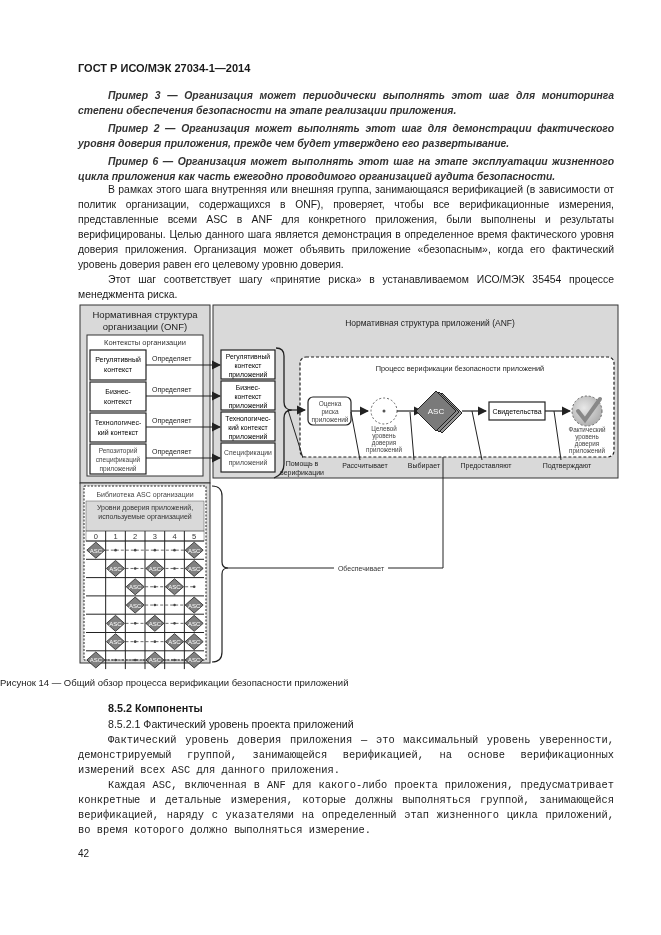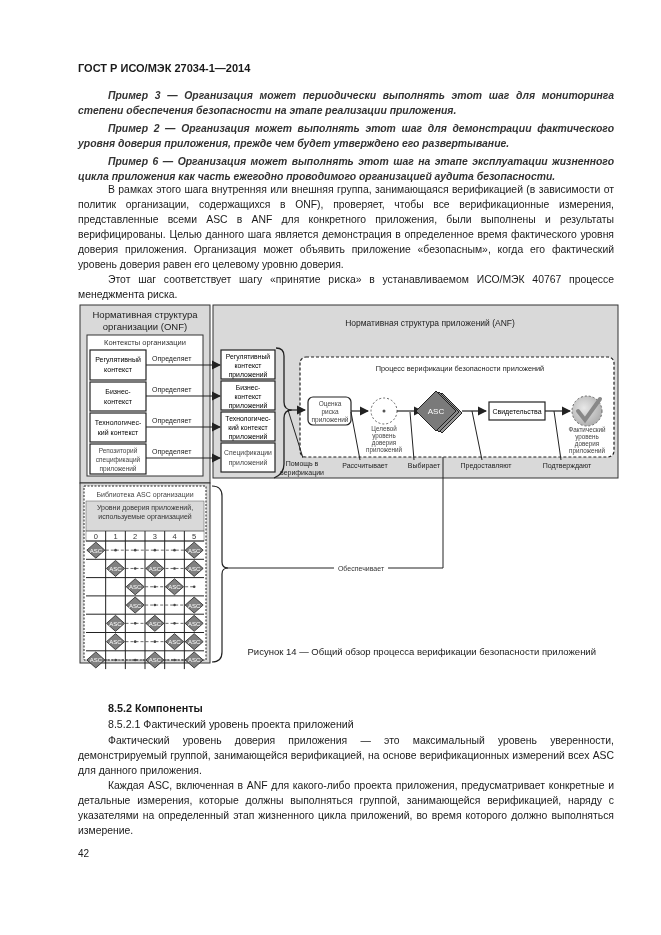--- a/index.html
+++ b/index.html
@@ -3,40 +3,40 @@
 <meta charset="utf-8">
 <style>
   html, body { margin:0; padding:0; background:#ffffff; }
   body { width:661px; height:935px; position:relative; overflow:hidden;
          font-family:"Liberation Sans", sans-serif; color:#1a1a1a; }
   .header { position:absolute; left:78px; top:62px; font-size:11px; font-weight:bold; }
   .para { position:absolute; left:78px; width:536px; font-size:10.4px; line-height:15px;
           text-align:justify; }
   .para p { margin:0; text-indent:30px; }
   .note p { font-style:italic; font-weight:bold; color:#333; margin:0 0 4px 0; text-indent:30px; line-height:14.5px; }
-  .caption { position:absolute; left:0; width:596px; top:646px; text-align:right; font-size:9.5px; }
+  .caption { position:absolute; left:0; width:596px; top:677px; text-align:left; font-size:9.5px; }
   .h2 { position:absolute; left:108px; top:702px; font-size:10.8px; font-weight:bold; }
   .h3 { position:absolute; left:108px; top:718px; font-size:10.6px; }
   .pagenum { position:absolute; left:78px; top:848px; font-size:10px; }
   svg text { font-family:"Liberation Sans", sans-serif; }
 </style>
 </head>
 <body>
 
 <div class="header">ГОСТ Р ИСО/МЭК 27034-1—2014</div>
 
 <div class="para note" style="top:89px;">
   <p>Пример 3 — Организация может периодически выполнять этот шаг для мониторинга степени обеспечения безопасности на этапе реализации приложения.</p>
   <p>Пример 2 — Организация может выполнять этот шаг для демонстрации фактического уровня доверия приложения, прежде чем будет утверждено его развертывание.</p>
   <p>Пример 6 — Организация может выполнять этот шаг на этапе эксплуатации жизненного цикла приложения как часть ежегодно проводимого организацией аудита безопасности.</p>
 </div>
 
 <div class="para" style="top:182px;">
   <p>В рамках этого шага внутренняя или внешняя группа, занимающаяся верификацией (в зависимости от политик организации, содержащихся в ONF), проверяет, чтобы все верификационные измерения, представленные всеми ASC в ANF для конкретного приложения, были выполнены и результаты верифицированы. Целью данного шага является демонстрация в определенное время фактического уровня доверия приложения. Организация может объявить приложение «безопасным», когда его фактический уровень доверия равен его целевому уровню доверия.</p>
-  <p>Этот шаг соответствует шагу «принятие риска» в устанавливаемом ИСО/МЭК 40767 процессе менеджмента риска.</p>
+  <p>Этот шаг соответствует шагу «принятие риска» в устанавливаемом ИСО/МЭК 35454 процессе менеджмента риска.</p>
 </div>
 
 <svg style="position:absolute;left:0;top:0;" width="661" height="935" viewBox="0 0 661 935">
   <defs>
     <marker id="arr" markerWidth="8" markerHeight="8" refX="7" refY="4" orient="auto">
       <path d="M0,0 L8,4 L0,8 z" fill="#222"></path>
     </marker>
     <radialGradient id="chk" cx="0.4" cy="0.4" r="0.7">
       <stop offset="0" stop-color="#e8e8e8"></stop>
         <stop offset="1" stop-color="#a8a8a8"></stop>
@@ -269,18 +269,18 @@
       <line x1="145.01" y1="531" x2="145.01" y2="669.1" stroke="#222" stroke-width="1"></line>
       <line x1="164.68" y1="531" x2="164.68" y2="669.1" stroke="#222" stroke-width="1"></line>
       <line x1="184.35000000000002" y1="531" x2="184.35000000000002" y2="669.1" stroke="#222" stroke-width="1"></line>
     </g>
 </svg>
 
 <div class="caption">Рисунок 14 — Общий обзор процесса верификации безопасности приложений</div>
 <div class="h2">8.5.2 Компоненты</div>
 <div class="h3">8.5.2.1 Фактический уровень проекта приложений</div>
 
-<div class="para" style="top:733px;">
+<div class="para" style="top:733px;font-family:Liberation Mono, monospace;">
   <p>Фактический уровень доверия приложения — это максимальный уровень уверенности, демонстрируемый группой, занимающейся верификацией, на основе верификационных измерений всех ASC для данного приложения.</p>
   <p>Каждая ASC, включенная в ANF для какого-либо проекта приложения, предусматривает конкретные и детальные измерения, которые должны выполняться группой, занимающейся верификацией, наряду с указателями на определенный этап жизненного цикла приложений, во время которого должно выполняться измерение.</p>
 </div>
 
 <div class="pagenum">42</div>
 
 </body></html>

